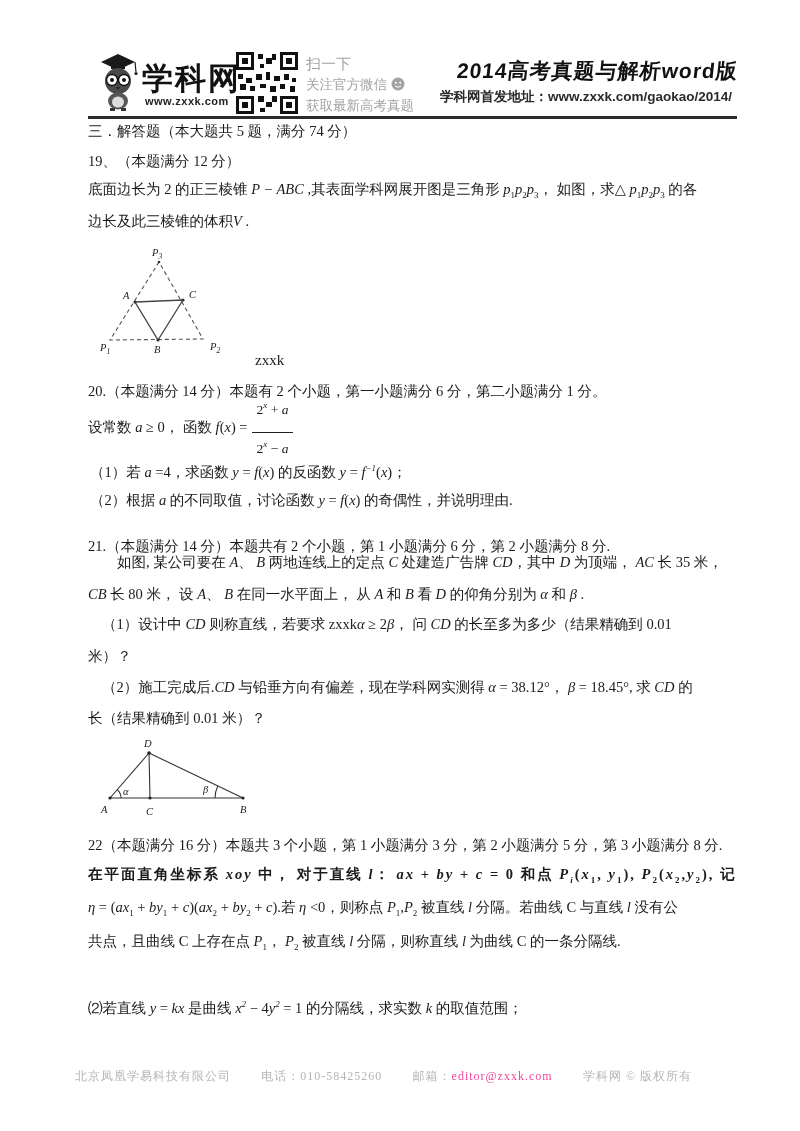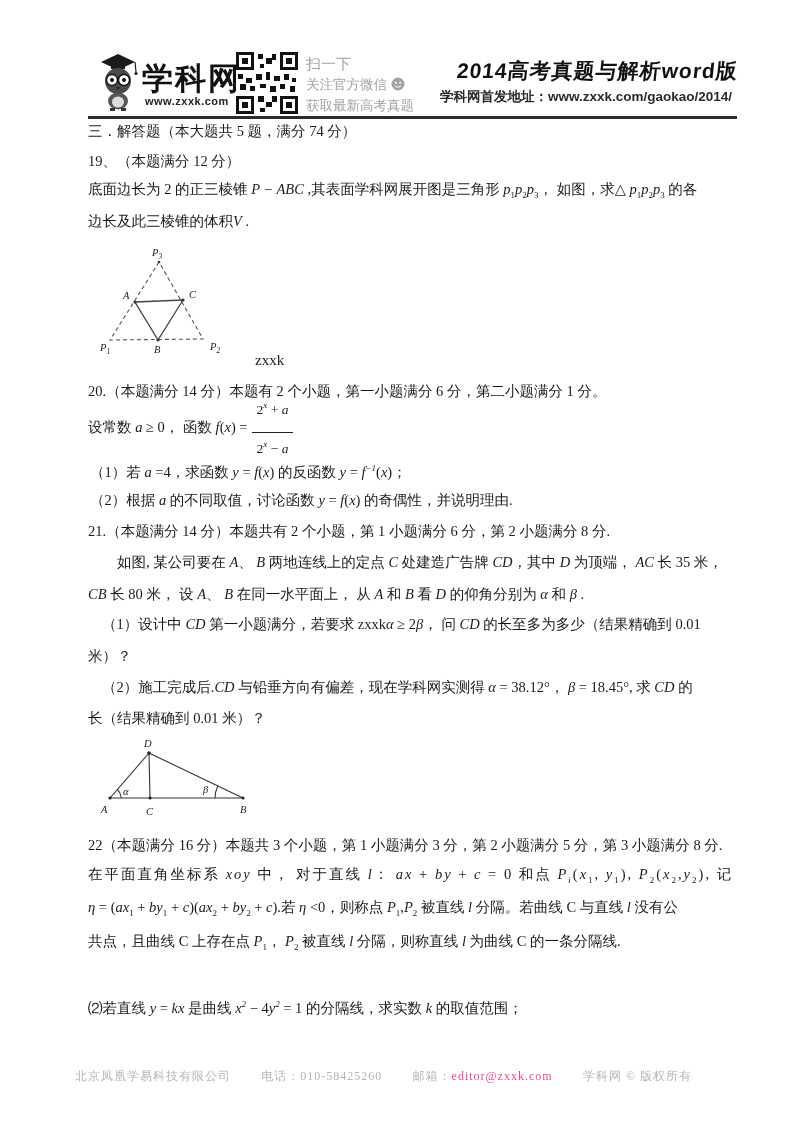--- a/index.html
+++ b/index.html
@@ -17,21 +17,21 @@
              transform:skewX(-6deg);letter-spacing:1px;}
   .hdr-sub{font-family:"Liberation Sans",sans-serif;font-weight:600;font-size:13.5px;color:#2a2a2a;}
   .rule{position:absolute;left:88px;top:116px;width:649px;height:2.5px;background:#2b2b2b;}
   
   .line{position:absolute;font-size:14.5px;line-height:20px;white-space:nowrap;}
   .run-r{font-style:normal;}
   .run-m{font-style:italic;}
   .run-sub{font-size:9px;vertical-align:-4px;}
   .run-msub{font-size:9px;vertical-align:-4px;font-style:italic;}
   .run-msup{font-size:9px;vertical-align:6px;font-style:italic;}
-  .spread{letter-spacing:2px;}
+  .spread{letter-spacing:2px;font-weight:bold;}
   .indent2{padding-left:29px;}
   
   .frac-line{display:flex;align-items:center;height:46px;}
   .frac{display:inline-flex;flex-direction:column;align-items:center;margin-left:4px;font-size:13.5px;}
   .frac .num{padding:0 5px 12px 5px;border-bottom:1.2px solid #222;}
   .frac .den{padding:1px 5px 0 5px;}
   
   .fig{position:absolute;}
   .fig text{font-size:10.5px;font-style:italic;fill:#222;font-family:"Liberation Serif",serif;}
   .svg-sub{font-size:7.5px;}
@@ -158,24 +158,24 @@
   <div class="line frac-line" style="left:88px;top:404px">
     <span><span class="run-r">设常数 </span><span class="run-m">a</span><span class="run-r"> ≥ 0</span><span class="run-r">， 函数 </span><span class="run-m">f</span><span class="run-r">(</span><span class="run-m">x</span><span class="run-r">) = </span></span>
     <span class="frac">
       <span class="num"><span class="run-r">2</span><span class="run-msup">x</span><span class="run-r"> + </span><span class="run-m">a</span></span>
       <span class="den"><span class="run-r">2</span><span class="run-msup">x</span><span class="run-r"> − </span><span class="run-m">a</span></span>
     </span>
   </div>
   <div class="line" style="left:90px;top:458px"><span class="run-r">（1）若 </span><span class="run-m">a</span><span class="run-r"> =4，求函数 </span><span class="run-m">y</span><span class="run-r"> = </span><span class="run-m">f</span><span class="run-r">(</span><span class="run-m">x</span><span class="run-r">)</span><span class="run-r"> 的反函数 </span><span class="run-m">y</span><span class="run-r"> = </span><span class="run-m">f</span><span class="run-msup">−1</span><span class="run-r">(</span><span class="run-m">x</span><span class="run-r">)</span><span class="run-r">；</span></div>
   <div class="line" style="left:90px;top:490px"><span class="run-r">（2）根据 </span><span class="run-m">a</span><span class="run-r"> 的不同取值，讨论函数 </span><span class="run-m">y</span><span class="run-r"> = </span><span class="run-m">f</span><span class="run-r">(</span><span class="run-m">x</span><span class="run-r">)</span><span class="run-r"> 的奇偶性，并说明理由.</span></div>
 
-  <div class="line" style="left:88px;top:521px">21.（本题满分 14 分）本题共有 2 个小题，第 1 小题满分 6 分，第 2 小题满分 8 分.</div>
+  <div class="line" style="left:88px;top:536px">21.（本题满分 14 分）本题共有 2 个小题，第 1 小题满分 6 分，第 2 小题满分 8 分.</div>
   <div class="line indent2" style="left:88px;top:552px"><span class="run-r">如图, 某公司要在 </span><span class="run-m">A</span><span class="run-r">、 </span><span class="run-m">B</span><span class="run-r"> 两地连线上的定点 </span><span class="run-m">C</span><span class="run-r"> 处建造广告牌 </span><span class="run-m">CD</span><span class="run-r">，其中 </span><span class="run-m">D</span><span class="run-r"> 为顶端， </span><span class="run-m">AC</span><span class="run-r"> 长 35 米，</span></div>
   <div class="line" style="left:88px;top:584px"><span class="run-m">CB</span><span class="run-r"> 长 80 米， 设 </span><span class="run-m">A</span><span class="run-r">、 </span><span class="run-m">B</span><span class="run-r"> 在同一水平面上， 从 </span><span class="run-m">A</span><span class="run-r"> 和 </span><span class="run-m">B</span><span class="run-r"> 看 </span><span class="run-m">D</span><span class="run-r"> 的仰角分别为 </span><span class="run-m">α</span><span class="run-r"> 和 </span><span class="run-m">β</span><span class="run-r"> .</span></div>
-  <div class="line" style="left:102px;top:614px"><span class="run-r">（1）设计中 </span><span class="run-m">CD</span><span class="run-r"> 第一小题满分，若要求 zxxk</span><span class="run-m">α</span><span class="run-r"> ≥ 2</span><span class="run-m">β</span><span class="run-r">， 问 </span><span class="run-m">CD</span><span class="run-r"> 的长至多为多少（结果精确到 0.01</span></div>
+  <div class="line" style="left:102px;top:614px"><span class="run-r">（1）设计中 </span><span class="run-m">CD</span><span class="run-r"> 则称直线，若要求 zxxk</span><span class="run-m">α</span><span class="run-r"> ≥ 2</span><span class="run-m">β</span><span class="run-r">， 问 </span><span class="run-m">CD</span><span class="run-r"> 的长至多为多少（结果精确到 0.01</span></div>
   <div class="line" style="left:88px;top:646px"><span class="run-r">米）？</span></div>
   <div class="line" style="left:102px;top:677px"><span class="run-r">（2）施工完成后.</span><span class="run-m">CD</span><span class="run-r"> 与铅垂方向有偏差，现在学科网实测得 </span><span class="run-m">α</span><span class="run-r"> = 38.12°</span><span class="run-r">， </span><span class="run-m">β</span><span class="run-r"> = 18.45°</span><span class="run-r">, 求 </span><span class="run-m">CD</span><span class="run-r"> 的</span></div>
   <div class="line" style="left:88px;top:708px"><span class="run-r">长（结果精确到 0.01 米）？</span></div>
 
   <svg class="fig" style="left:93px;top:737px" width="168" height="82" viewBox="0 0 168 82">
     <g stroke="#333" stroke-width="1.1" fill="none">
       <line x1="17" y1="61" x2="150" y2="61"></line>
       <line x1="17" y1="61" x2="56" y2="16"></line>
       <line x1="56" y1="16" x2="150" y2="61"></line>
       <line x1="56" y1="16" x2="57" y2="61"></line>

